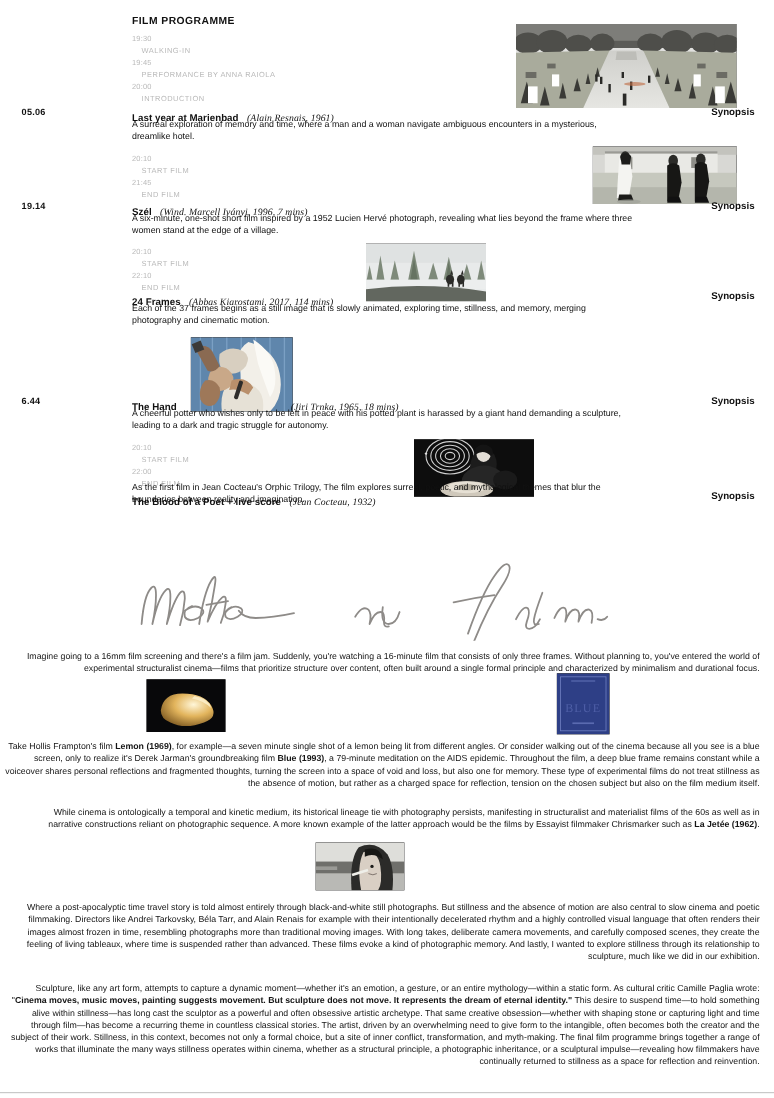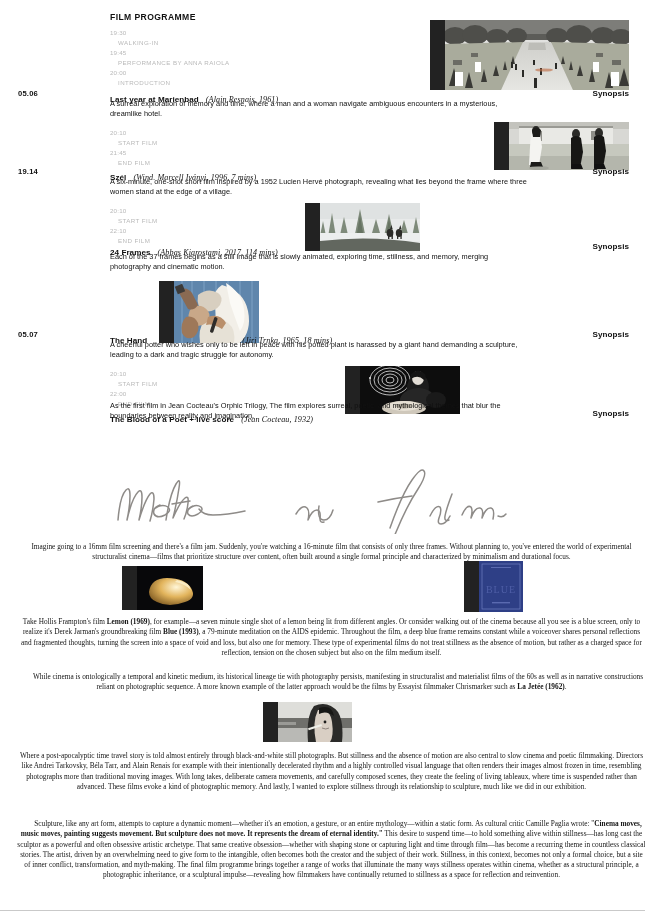--- a/index.html
+++ b/index.html
@@ -41,30 +41,30 @@
     position:absolute;right:16px;
     font-size:8.1px;font-weight:bold;letter-spacing:.05px;
   }
   .desc{
     position:absolute;left:110px;width:412px;
     font-size:7.35px;line-height:1.38;letter-spacing:.01px;
     text-align:left;
   }
 
   
-  .img{position:absolute;overflow:hidden;background:#222;padding-left:15px;}
+  .img{position:absolute;overflow:hidden;background:#222;}
   .img svg{display:block;width:100%;height:100%;}
 
   
   .handwriting{position:absolute;left:100px;top:462px;width:420px;height:72px;}
   .handwriting svg{display:block;width:100%;height:100%;}
 
   
-  .essay{position:absolute;left:17px;width:629px;font-size:7.3px;line-height:1.395;
-         text-align:center;letter-spacing:.003px;color:#141414;font-family:Liberation Serif, serif;}
+  .essay{position:absolute;left:4px;width:629px;font-size:7.3px;line-height:1.395;
+         text-align:right;letter-spacing:.003px;color:#141414;}
   .essay b{font-weight:bold;}
   .indent{text-indent:13px;}
   .rule{position:absolute;left:0;width:645px;height:1px;background:#c9c9c9;}
 </style>
 </head>
 <body>
 
 <div class="page">
 
   <div class="programme">
@@ -264,21 +264,21 @@
         <path d="M24 14 q10 -8 20 -2 q6 4 2 12 q-6 8 -16 6 q-8 -4 -6 -16z" fill="#d8cfc0"></path>
         <path d="M18 26 q10 -4 16 4 q4 6 -2 12 q-8 6 -16 0 q-4 -8 2 -16z" fill="#c9a888"></path>
         <path d="M4 10 q8 -6 14 2 l6 12 q-4 6 -10 4z" fill="#8a6a52"></path>
         <rect x="2" y="4" width="8" height="8" fill="#3c3a38" transform="rotate(-22 6 8)"></rect>
         <path d="M12 36 q8 -2 12 6 q2 8 -4 14 q-8 4 -12 -4 q-2 -10 4 -16z" fill="#9e7859"></path>
         <path d="M34 36 q12 -4 18 6 l-4 6 q-10 -6 -16 -4z" fill="#b98f6b"></path>
         <rect x="38" y="36" width="3.5" height="16" rx="1.4" fill="#2e2c2a" transform="rotate(18 40 44)"></rect>
       </svg>
     </div>
 
-    <div class="date" style="top:330px;">05.07</div>
+    <div class="date" style="top:330px;">6.44</div>
     <div class="filmline" style="top:329px;">
       <span class="filmtitle">The Hand</span><span class="credit" style="margin-left:95px;">(Jiri Trnka, 1965, 18 mins)</span>
     </div>
     <div class="synopsis-link" style="top:330px;">Synopsis</div>
     <div class="desc" style="top:340px;width:425px;">A cheerful potter who wishes only to be left in peace with his potted plant is harassed by a giant hand demanding a sculpture, leading to a dark and tragic struggle for autonomy.</div>
 
     <div class="sched" style="top:369px;">
       <div>20:10</div>
       <div class="lbl">START FILM</div>
       <div>22:00</div>

